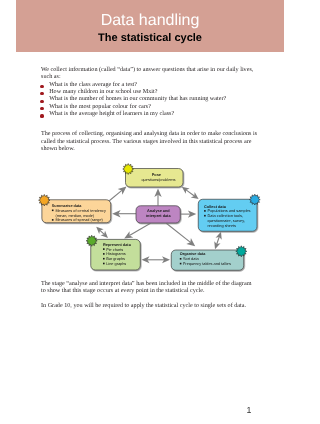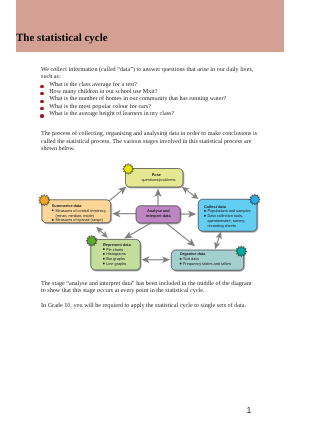--- a/index.html
+++ b/index.html
@@ -1,21 +1,21 @@
 <!DOCTYPE html>
 <html><head>
 <meta charset="utf-8">
 <style>
   html,body{margin:0;padding:0;background:#fff;}
   body{width:300px;height:424px;font-family:"Liberation Serif",serif;overflow:hidden;}
   *{-webkit-font-smoothing:antialiased;text-rendering:geometricPrecision;}
   .page{position:relative;width:300px;height:424px;background:#fff;}
   .banner{position:absolute;left:16px;top:0;width:268px;height:52px;background:#d4a094;}
   .banner-title{position:absolute;left:0;right:0;top:11px;text-align:center;color:#ffffff;font-family:"Liberation Sans",sans-serif;font-size:16px;line-height:19px;font-weight:400;}
-  .banner-sub{position:absolute;left:0;right:0;top:32px;color:#000;font-family:Liberation Serif, serif;font-weight:bold;font-size:11px;line-height:13px;}
+  .banner-sub{position:absolute;left:0;right:0;top:32px;text-align:center;color:#000;font-family:Liberation Sans, sans-serif;font-weight:bold;font-size:11px;line-height:13px;}
   .body{position:absolute;left:41px;top:66.6px;width:220px;font-size:6.15px;line-height:7.45px;color:#231f20;}
   p{margin:0;}
   .gap{height:12.4px;}
   .gap2{height:7.45px;}
   ul.bullets{margin:0;padding:0;list-style:none;}
   ul.bullets li{position:relative;padding-left:8.2px;margin:0;}
   ul.bullets li:before{content:"";position:absolute;left:-0.7px;top:3.1px;width:3.2px;height:3.2px;border-radius:50%;background:#a0191e;}
   .diagram{position:relative;height:127.3px;}
   .pgnum{position:absolute;left:41px;width:210.5px;text-align:right;top:405.5px;font-family:"Liberation Sans",sans-serif;font-size:8.8px;line-height:8.8px;color:#333;}
   .cycle-svg{position:absolute;left:0;top:0;}
@@ -28,20 +28,21 @@
   .cycle-svg .bul{fill:#181818;}
   .cycle-svg .arw{stroke:#808080;stroke-width:1.1;fill:none;}
   .cycle-svg .ahead{fill:#808080;}
 </style>
 </head>
 <body>
 
 <div class="page">
 
   <div class="banner">
+    <div class="banner-title">Data handling</div>
     <div class="banner-sub">The statistical cycle</div>
   </div>
 
   <div class="body">
 
     <p><span>We collect information (called “data”) to answer questions that arise in our daily lives,</span><br><span>such as:</span></p>
 
     <ul class="bullets">
       <li>What is the class average for a test?</li>
       <li>How many children in our school use Mxit?</li>

